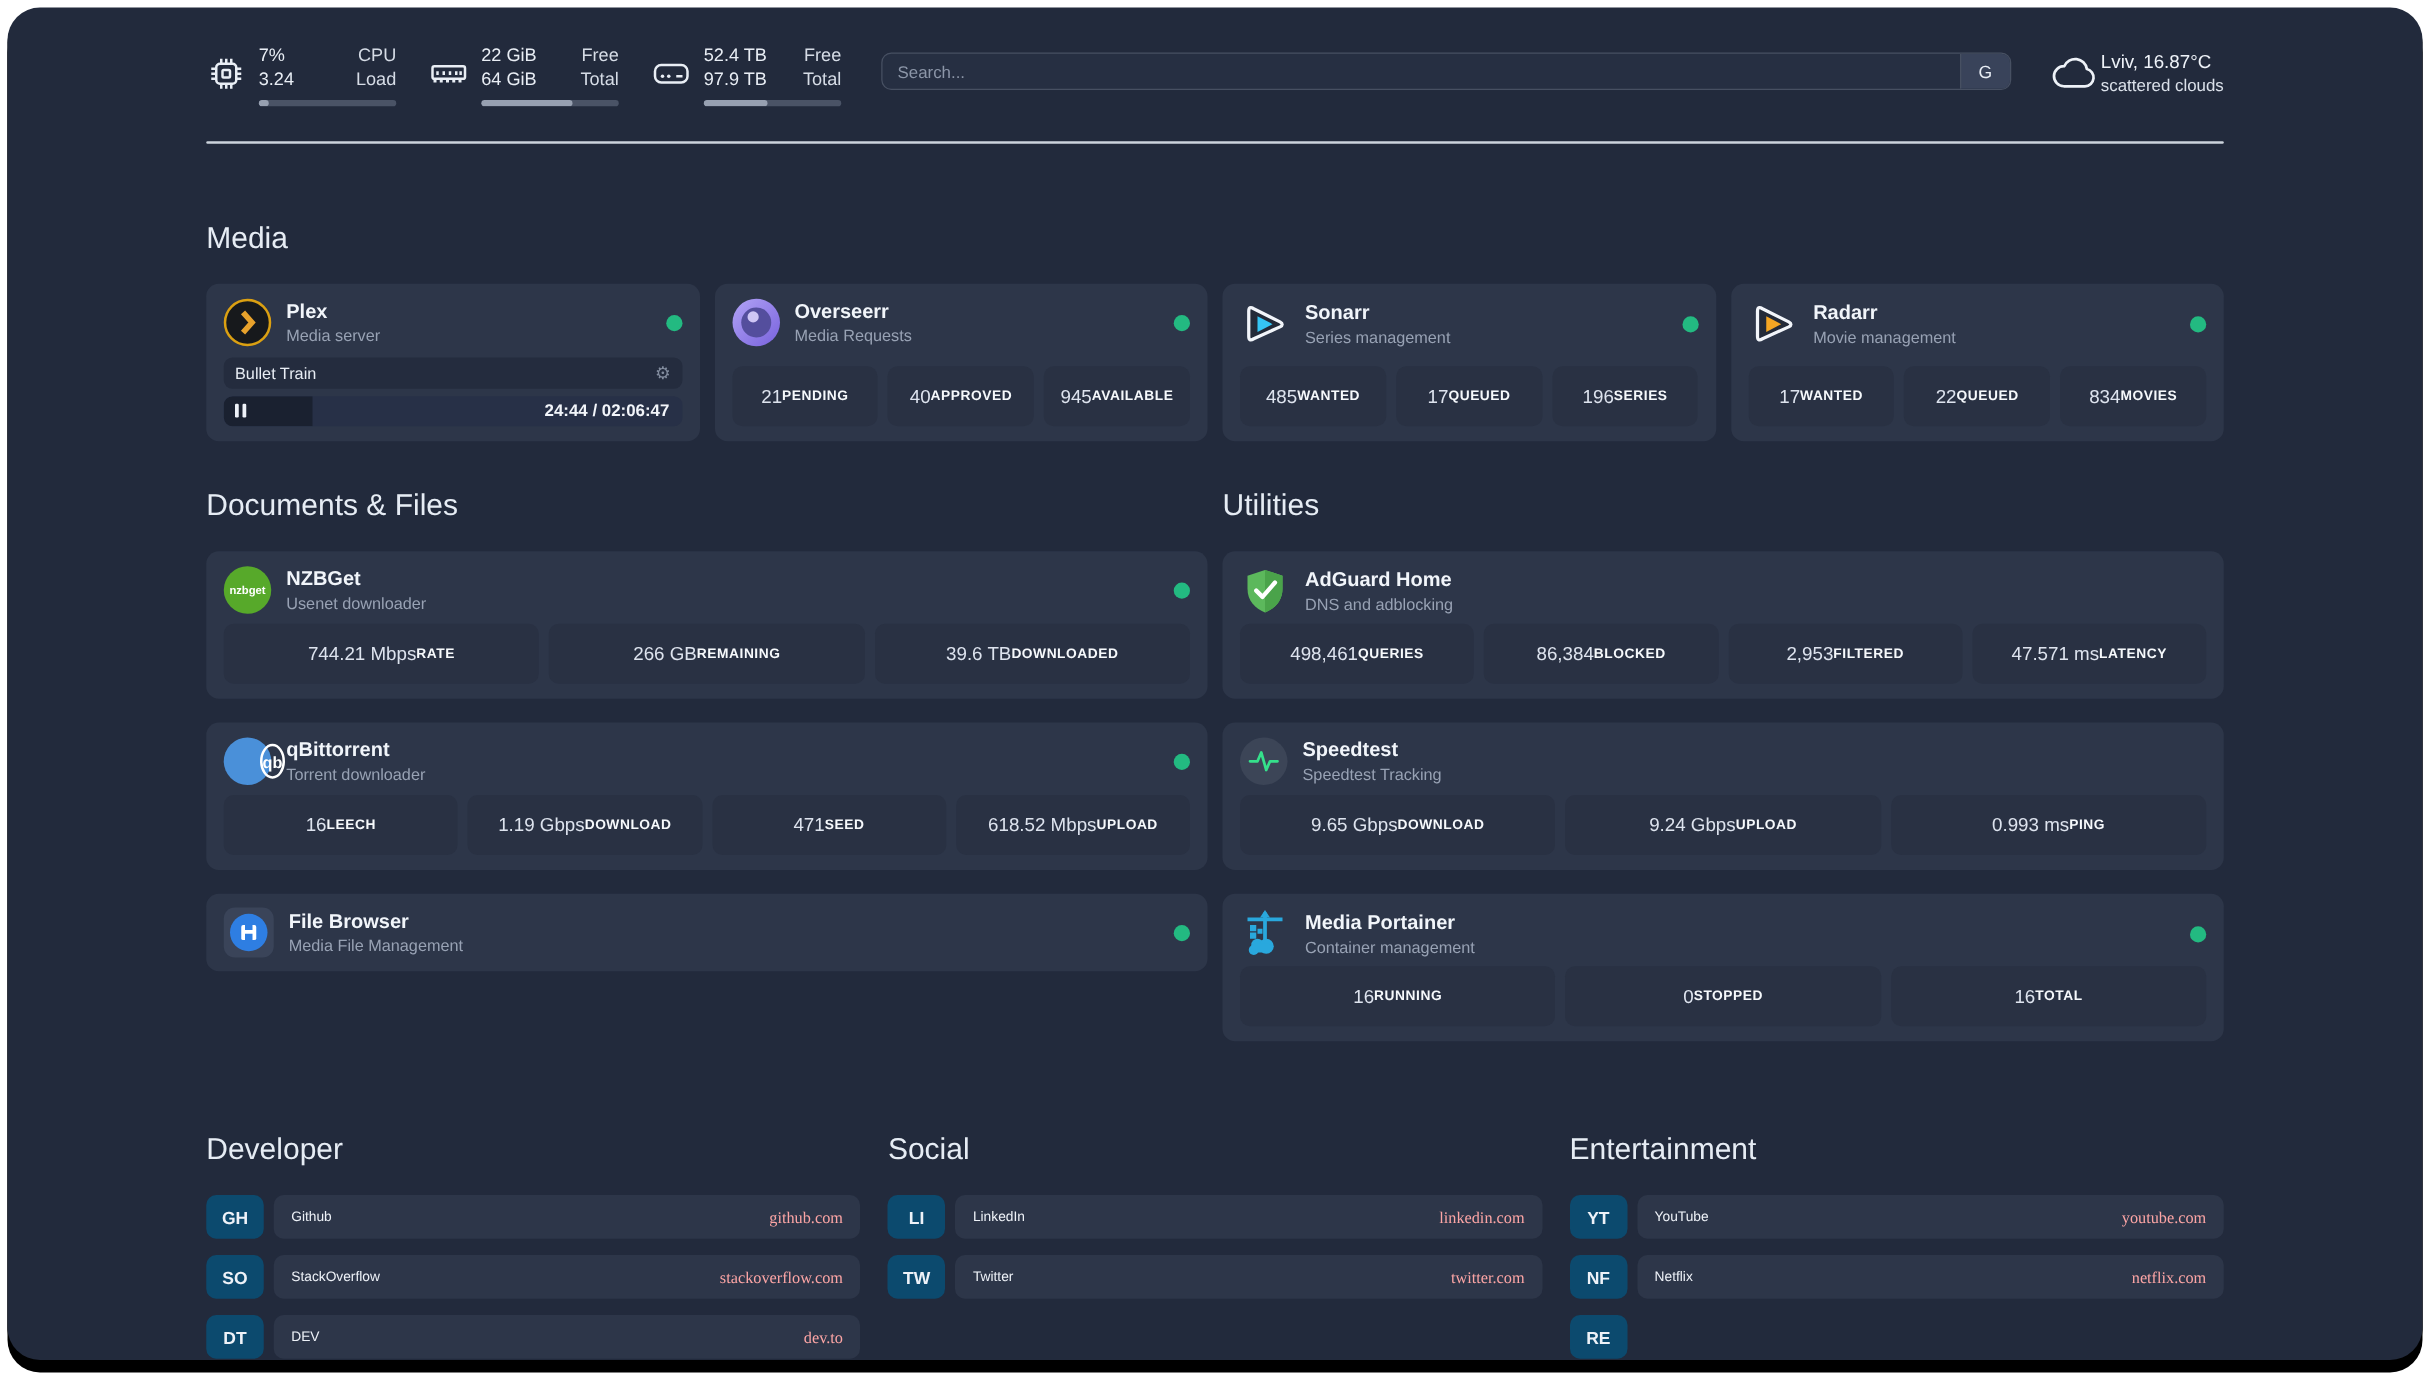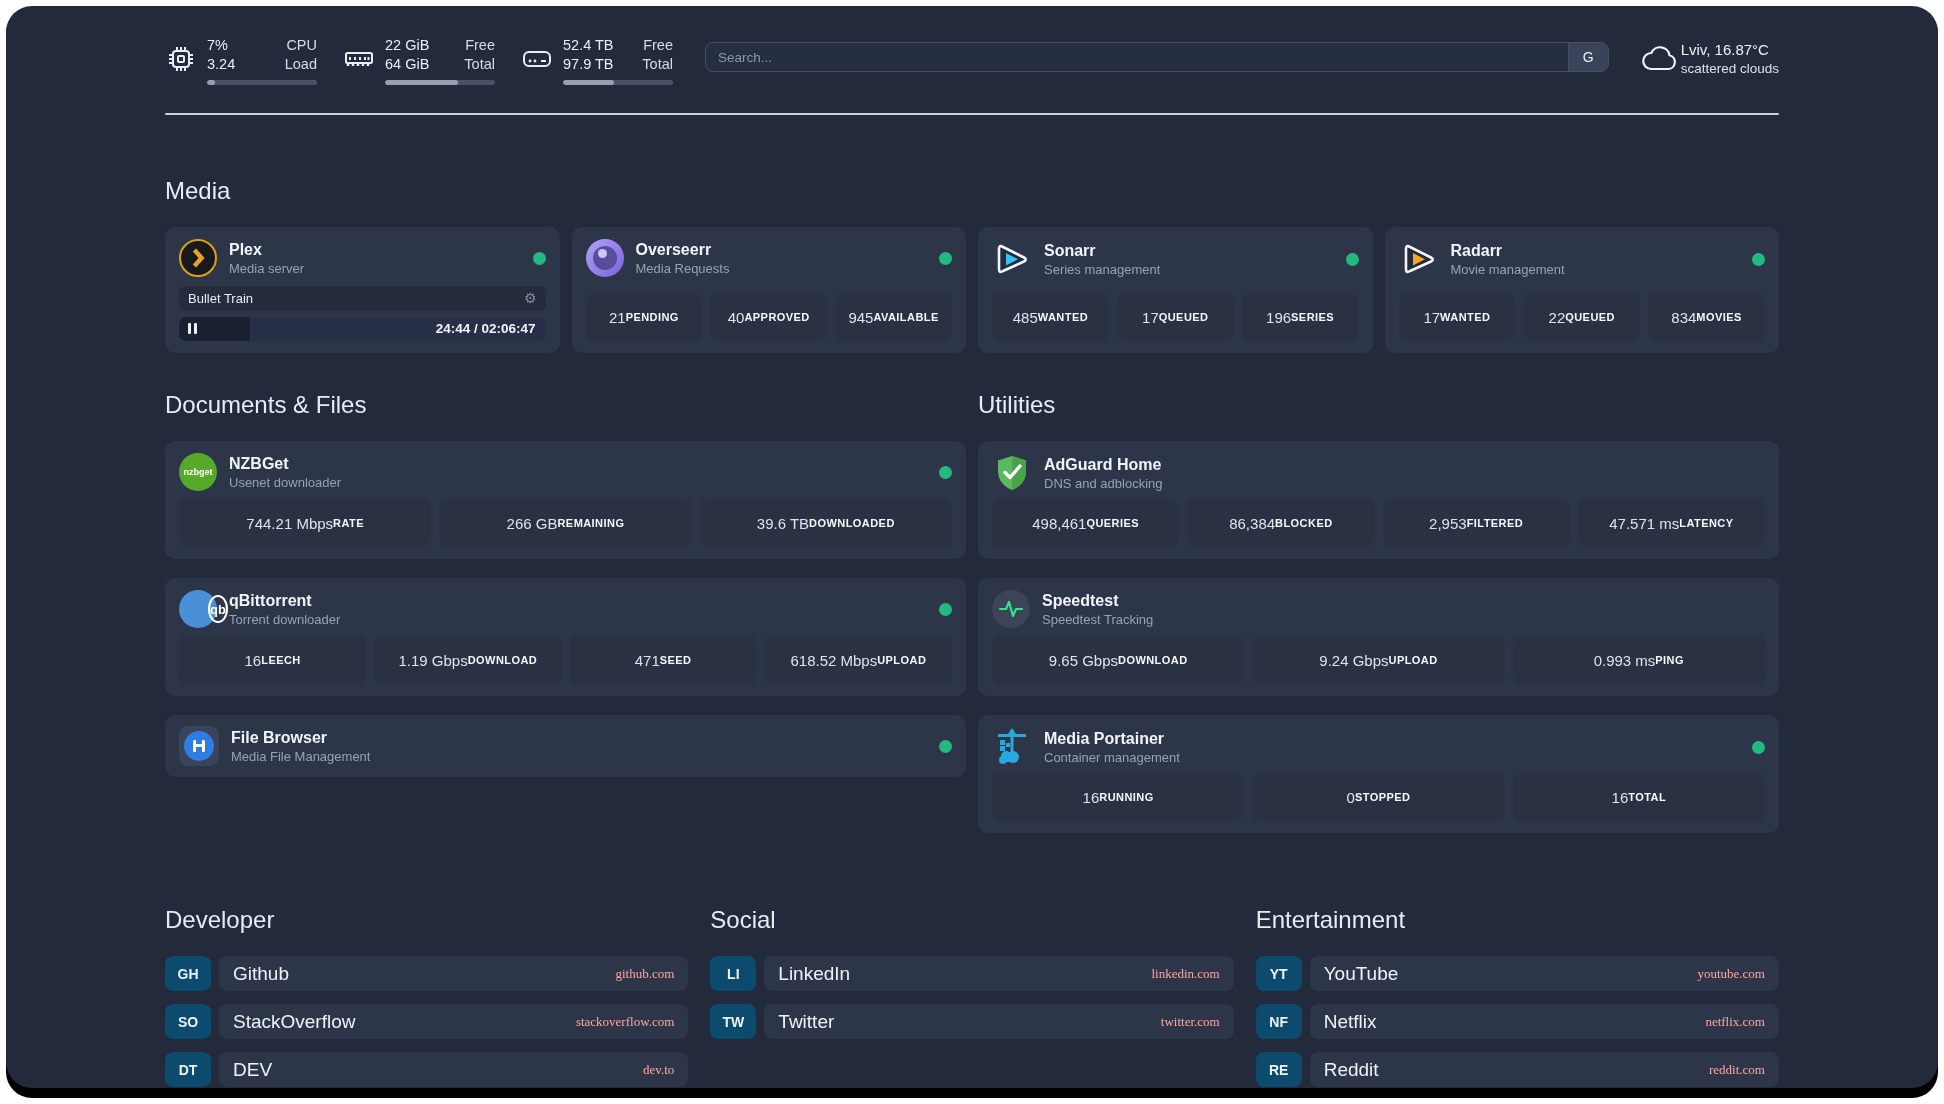--- a/index.html
+++ b/index.html
@@ -100,21 +100,21 @@
   .fb-inner{ width:30px; height:30px; border-radius:50%; background:#2e7ee2;
     display:flex; align-items:center; justify-content:center; }
   .speed-ic{ background:#3c4557; }
   .svg40{ width:40px; height:40px; flex:0 0 auto; }
 
   
   .bm-row{ display:flex; gap:8px; height:35px; margin-bottom:13px; cursor:pointer; }
   .bm-abbr{ width:46px; background:#0c4a6e; border-radius:8px; color:#eef2f8;
     font-size:14px; font-weight:700; display:flex; align-items:center; justify-content:center; }
   .bm-main{ flex:1; background:#2d3649; border-radius:8px; display:flex; align-items:center; padding:0 14px; }
-  .bm-name{ font-size:19px; color:#eef2f8; }
+  .bm-name{ font-size:11px; color:#eef2f8; }
   .bm-url{ margin-left:auto; font-size:13px; color:#fca5a5;font-family:Liberation Serif, serif; }
 </style>
 </head>
 <body>
 
 <div class="window">
 <div class="content">
 
   <div class="topbar">
 
@@ -560,22 +560,18 @@
       </div>
       <div class="bm-row">
         <div class="bm-abbr">NF</div>
         <div class="bm-main">
           <span class="bm-name">Netflix</span>
           <span class="bm-url">netflix.com</span>
         </div>
       </div>
       <div class="bm-row">
         <div class="bm-abbr">RE</div>
-        <div class="bm-main">
-          <span class="bm-name">Reddit</span>
-          <span class="bm-url">reddit.com</span>
-        </div>
       </div>
     </div>
   </div>
 
 </div>
 </div>
 
 </body></html>

